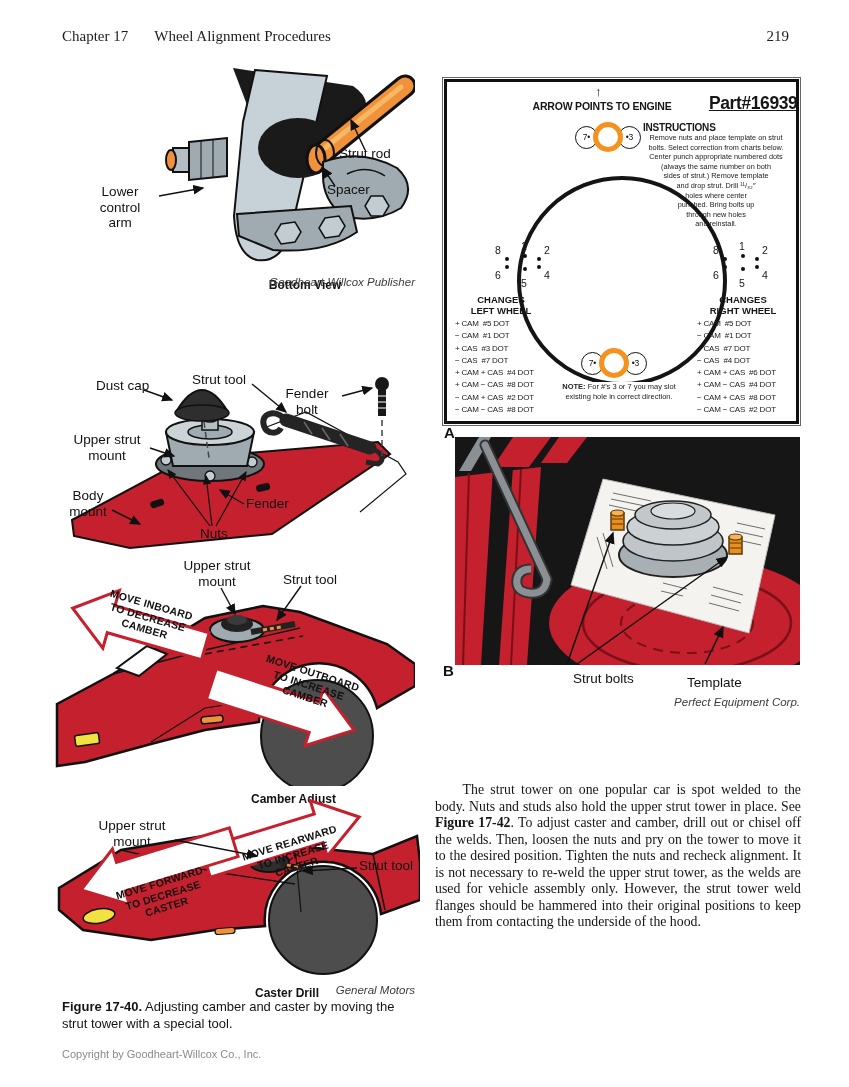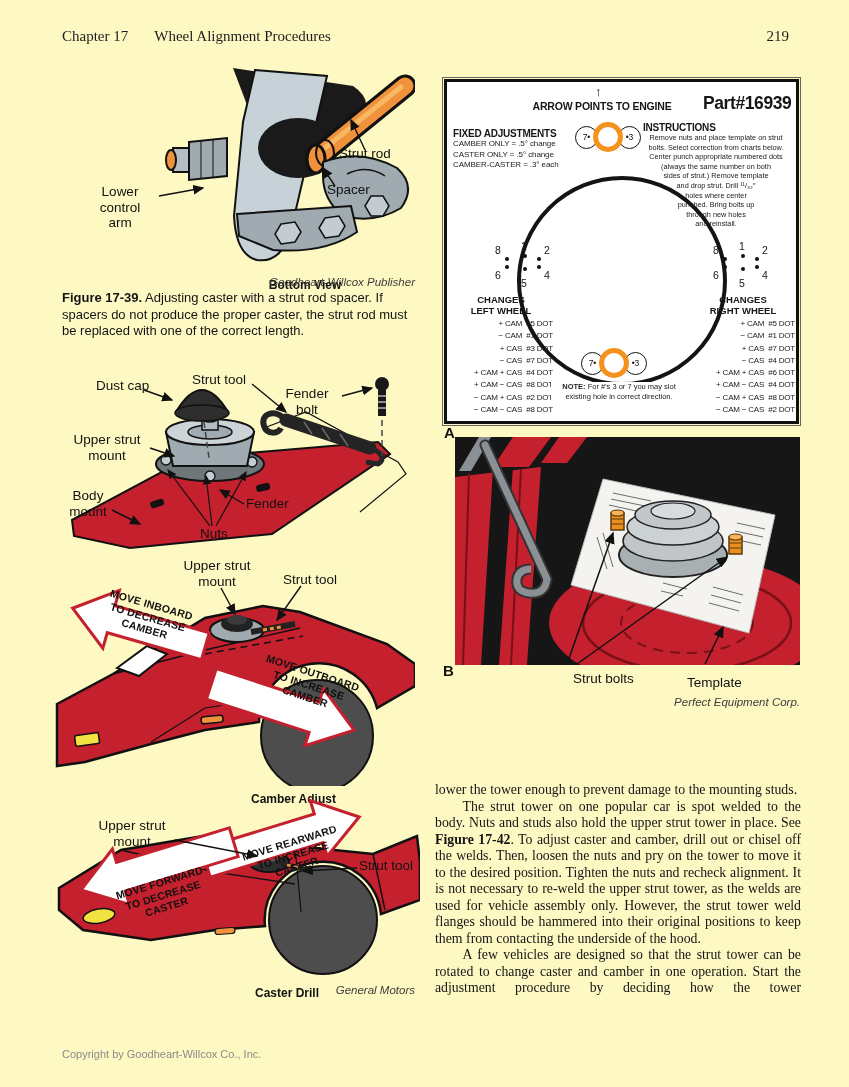--- a/index.html
+++ b/index.html
@@ -1,16 +1,16 @@
 <!DOCTYPE html>
 <html><head>
 <meta charset="utf-8">
 <style>
   html,body{margin:0;padding:0;background:#e8e8e8;}
-  #page{position:relative;width:849px;height:1087px;background:#fef9c3;overflow:hidden;
+  #page{position:relative;width:849px;height:1087px;background:#ffffff;overflow:hidden;
         font-family:"Liberation Sans",sans-serif;color:#111;}
   .abs{position:absolute;}
   
   .hdr{font-family:"Liberation Serif",serif;font-size:15px;color:#1c1c1c;}
   
   .lbl{font-size:13.5px;line-height:15.5px;color:#111;}
   .lbl-c{text-align:center;}
   .blbl{font-size:12px;font-weight:bold;margin-top:28px;}
   .credit{font-style:italic;font-size:11.5px;color:#3c3c3c;text-align:right;}
   .caption{font-size:13px;line-height:16.6px;color:#141414;text-align:left;}
@@ -21,21 +21,21 @@
   .bodytext p.ind{text-indent:2em;}
   .bodytext .fj{text-align-last:justify;}
   .footer{font-size:11px;color:#8a8a8a;}
   
   #tpl{left:444px;top:79px;width:349px;height:339px;border:3px solid #101010;
        outline:1px solid #666;outline-offset:1px;background:#fff;}
   .tpl-t{font-weight:bold;font-size:10px;letter-spacing:-0.2px;color:#161616;}
   .tpl-part{font-weight:bold;font-size:17.5px;letter-spacing:-0.4px;color:#161616;}
   .tpl-s{font-size:8px;line-height:10.5px;color:#222;letter-spacing:-0.1px;}
   .tpl-ins div{font-size:7.3px;line-height:9.6px;color:#222;text-align:center;white-space:nowrap;}
-  .chg{white-space:pre;text-align:right;}
+  .chg{white-space:pre;}
   .chg div{font-size:8px;line-height:12.3px;color:#1a1a1a;letter-spacing:-0.2px;}
   .chg-h{font-weight:bold;font-size:9.5px;line-height:11px;text-align:center;color:#161616;}
   .bigcircle{border:4px solid #141414;border-radius:50%;background:transparent;}
   
   .cluster{width:64px;height:52px;}
   .cluster span{position:absolute;font-size:10.5px;color:#161616;}
   .cluster span::after{content:"";position:absolute;width:4px;height:4px;background:#111;border-radius:50%;}
   .cluster span:nth-child(1){left:2px;top:4px;}  .cluster span:nth-child(1)::after{left:10px;top:13px;}
   .cluster span:nth-child(2){left:28px;top:0;}   .cluster span:nth-child(2)::after{left:2px;top:14px;}
   .cluster span:nth-child(3){left:51px;top:4px;} .cluster span:nth-child(3)::after{left:-7px;top:13px;}
@@ -91,23 +91,20 @@
     <line x1="280" y1="88" x2="266" y2="58" stroke="#111" stroke-width="1.4" marker-end="url(#ah39)"></line>
     <line x1="250" y1="124" x2="238" y2="106" stroke="#111" stroke-width="1.4" marker-end="url(#ah39)"></line>
     <line x1="74" y1="134" x2="118" y2="126" stroke="#111" stroke-width="1.4" marker-end="url(#ah39)"></line>
   </svg>
   <div class="abs lbl" style="left:254px;top:84px;">Strut rod</div>
   <div class="abs lbl" style="left:242px;top:120px;">Spacer</div>
   <div class="abs lbl lbl-c" style="left:2px;top:122px;width:66px;">Lower control arm</div>
   <div class="abs blbl lbl-c" style="left:140px;top:188px;width:160px;">Bottom View</div>
 </div>
 <div class="abs credit" style="left:165px;top:276px;width:250px;">Goodheart-Willcox Publisher</div>
-<div class="abs caption" style="left:62px;top:290px;width:354px;">
-  <b>Figure 17-39.</b><span> Adjusting caster with a strut rod spacer. If spacers do not produce the proper caster, the strut rod must be replaced with one of the correct length.</span>
-</div>
 
 <div class="abs" style="left:60px;top:362px;width:355px;height:196px;">
   <svg width="355" height="196" viewBox="0 0 355 196">
     <defs>
           <marker id="ah40" markerWidth="9" markerHeight="8" refX="7" refY="3.5" orient="auto">
             <path d="M0,0 L8,3.5 L0,7 Z" fill="#111"></path>
           </marker>
         </defs>
     <path d="M12,158 L128,96 L318,80 L330,92 L212,172 L70,186 L14,174 Z" fill="#c5202e" stroke="#111" stroke-width="2"></path>
     <rect x="90" y="138" width="14" height="7" rx="3" transform="rotate(-18 97 141)" fill="#111"></rect>
@@ -220,41 +217,36 @@
     <line x1="120" y1="48" x2="202" y2="64" stroke="#111" stroke-width="1.4" marker-end="url(#ahk)"></line>
     <line x1="302" y1="76" x2="248" y2="79" stroke="#111" stroke-width="1.4" marker-end="url(#ahk)"></line>
   </svg>
   <div class="abs arrtxt" style="left:186px;top:44px;width:104px;transform:rotate(-17deg);">MOVE REARWARD TO INCREASE CASTER</div>
   <div class="abs arrtxt" style="left:58px;top:84px;width:100px;transform:rotate(-17deg);">MOVE FORWARD TO DECREASE CASTER</div>
   <div class="abs lbl lbl-c" style="left:34px;top:26px;width:86px;">Upper strut mount</div>
   <div class="abs lbl" style="left:304px;top:66px;">Strut tool</div>
   <div class="abs blbl" style="left:200px;top:166px;">Caster Drill</div>
 </div>
 <div class="abs credit" style="left:165px;top:984px;width:250px;">General Motors</div>
+<div class="abs caption" style="left:62px;top:999px;width:354px;">
+  <b>Figure 17-40.</b><span> Adjusting camber and caster by moving the strut tower with a special tool.</span>
+</div>
 
 <div class="abs footer" style="left:62px;top:1048px;">Copyright by Goodheart-Willcox Co., Inc.</div>
 
 <div class="abs" id="tpl">
   <div class="abs" style="left:148px;top:2px;font-size:13px;font-weight:bold;">↑</div>
   <div class="abs tpl-t lbl-c" style="left:72px;top:18px;width:166px;font-size:10.5px;">ARROW POINTS TO ENGINE</div>
-  <div class="abs tpl-part" style="left:256px;top:11px;">Part#16939</div>
+  <div class="abs tpl-part" style="left:262px;top:11px;text-decoration:underline;">Part#16939</div>
   <div class="abs hole-motif" style="left:128px;top:40px;">
     <span class="hole-c">7•</span>
     <span class="ring"></span>
     <span class="hole-c">•3</span>
   </div>
   <div class="abs bigcircle" style="left:70px;top:94px;width:202px;height:202px;"></div>
-  <div class="abs" style="left:6px;top:46px;">
-    <div class="tpl-t">FIXED ADJUSTMENTS</div>
-    <div class="tpl-s">
-          <div class="tpl-s">CAMBER ONLY  =  .5° change</div>
-          <div class="tpl-s">CASTER ONLY  =  .5° change</div>
-          <div class="tpl-s">CAMBER-CASTER  =  .3° each</div>
-        </div>
-  </div>
   <div class="abs" style="left:196px;top:40px;width:146px;">
     <div class="tpl-t">INSTRUCTIONS</div>
     <div class="tpl-ins">
           <div>Remove nuts and place template on strut</div>
           <div>bolts. Select correction from charts below.</div>
           <div>Center punch appropriate numbered dots</div>
           <div>(always the same number on both</div>
           <div>sides of strut.) Remove template</div>
           <div>and drop strut. Drill ¹¹/₃₂″</div>
           <div>holes where center</div>
@@ -354,18 +346,16 @@
     <line x1="122" y1="227" x2="272" y2="120" stroke="#111" stroke-width="1.5" marker-end="url(#ahb)"></line>
     <line x1="250" y1="227" x2="268" y2="190" stroke="#111" stroke-width="1.5" marker-end="url(#ahb)"></line>
   </svg>
 </div>
 <div class="abs figlabel-big" style="left:443px;top:662px;">B</div>
 <div class="abs lbl" style="left:573px;top:671px;">Strut bolts</div>
 <div class="abs lbl" style="left:687px;top:675px;">Template</div>
 <div class="abs credit" style="left:550px;top:696px;width:250px;">Perfect Equipment Corp.</div>
 
 <div class="abs bodytext" style="left:435px;top:782px;width:366px;">
-  <p>lower the tower enough to prevent damage to the mounting studs.</p>
   <p class="ind"><span>The strut tower on one popular car is spot welded to the body. Nuts and studs also hold the upper strut tower in place. See </span><b>Figure 17-42</b><span>. To adjust caster and camber, drill out or chisel off the welds. Then, loosen the nuts and pry on the tower to move it to the desired position. Tighten the nuts and recheck alignment. It is not necessary to re-weld the upper strut tower, as the welds are used for vehicle assembly only. However, the strut tower weld flanges should be hammered into their original positions to keep them from contacting the underside of the hood.</span></p>
-  <p class="ind fj">A few vehicles are designed so that the strut tower can be rotated to change caster and camber in one operation. Start the adjustment procedure by deciding how the tower</p>
 </div>
 
 </div>
 
 </body></html>

